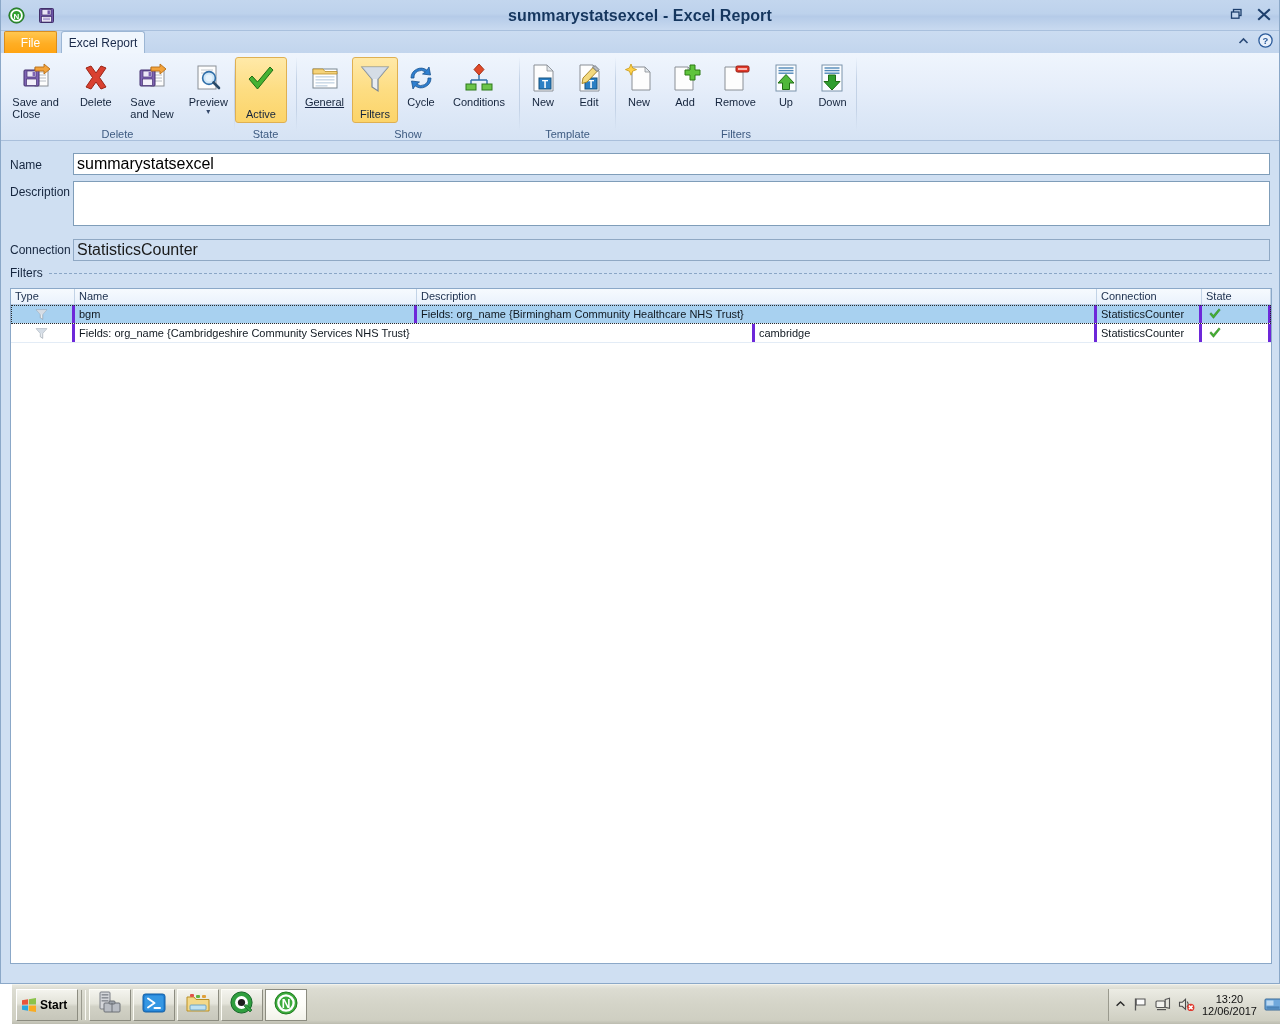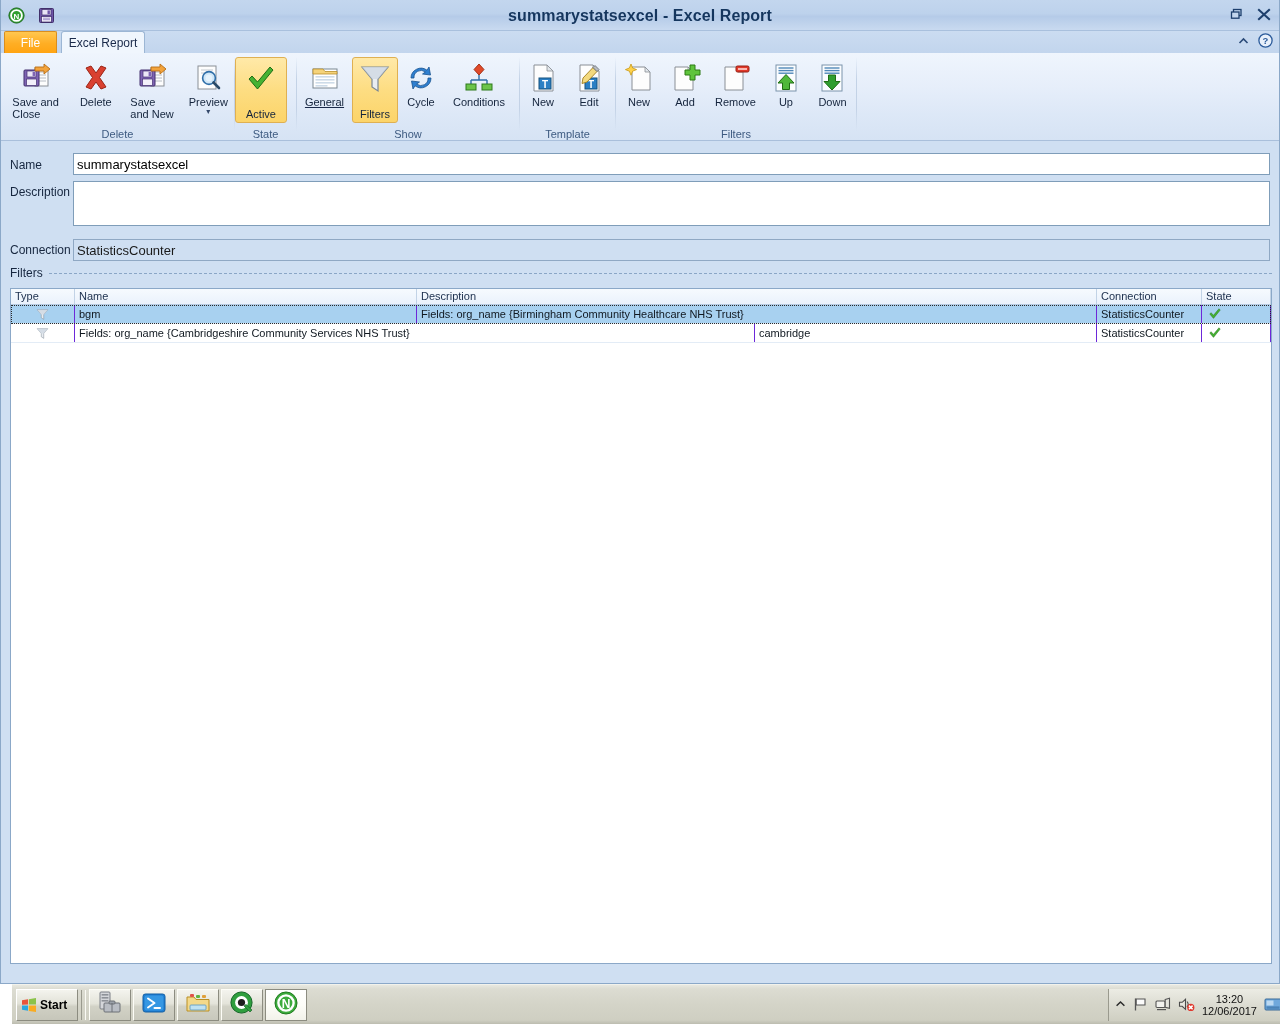--- a/index.html
+++ b/index.html
@@ -92,21 +92,21 @@
     border:1px solid #dfb052;
     gap:11px;
   }
 
   
   #form-area { position:relative; background:#cfdff2; }
   .frow { position:absolute; }
   .flabel { font-size:12px; color:#16263f; }
   .ftext {
     background:#ffffff; border:1px solid #7f9db9;
-    font-family:"Liberation Sans", sans-serif; font-size:13px;
+    font-family:"Liberation Sans", sans-serif; font-size:16px;
     color:#000; padding:10px 3px; outline:none;
   }
   .ftext.readonly { background:#cfdff2; border:1px solid #8fa8c4; color:#1a1a1a; }
   #desc-box { resize:none; }
   #filters-caption { position:absolute; display:flex; align-items:center; gap:6px; width:100%; }
   #filters-caption .cap-line { flex:1; height:1px; border-top:1px dashed #8aa6c6; }
 
   
   #grid {
     position:absolute; left:9px; top:288px; width:1262px; height:676px;
@@ -117,21 +117,21 @@
     border-bottom:1px solid #b6cae1; }
   .hcell {
     font-size:11px; color:#1b2e4c; padding-left:4px; line-height:15px;
     border-right:1px solid #c2d3e6; overflow:hidden; white-space:nowrap;
     cursor:pointer;
   }
   .grow { display:flex; height:19px; align-items:stretch; border-bottom:1px solid #e3ecf6; cursor:default; }
   .grow.selected { background:#a8d1f0; outline:1px dotted #2a2a2a; outline-offset:-1px; }
   .gcell {
     font-size:11px; color:#101820; padding-left:4px; line-height:18px;
-    border-right:1px solid #6d28d9; overflow:hidden; white-space:nowrap;
+    border-right:3px solid #6d28d9; overflow:hidden; white-space:nowrap;
   }
   .gcell.center { display:flex; align-items:center; justify-content:center; padding-left:0; }
 
   
   #taskbar {
     position:absolute; left:12px; top:984px; width:1280px; height:40px;
     background:linear-gradient(to bottom,#e8e8e0 0%, #dcdcd2 10%, #d4d4c8 50%, #cfcfc2 90%, #bcbcb0 100%);
     border-top:1px solid #f2f2ec;
     display:flex; align-items:center;
   }

